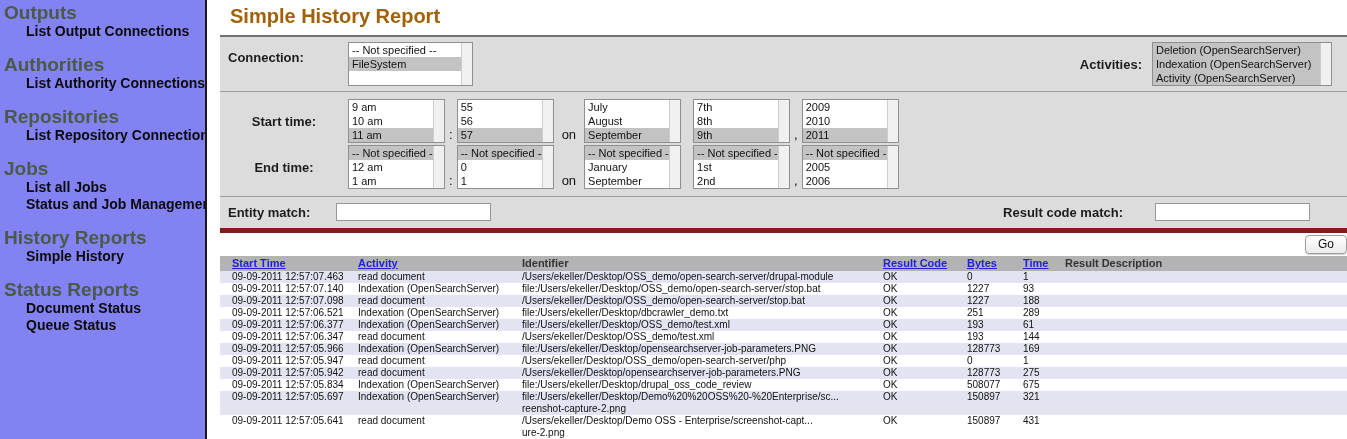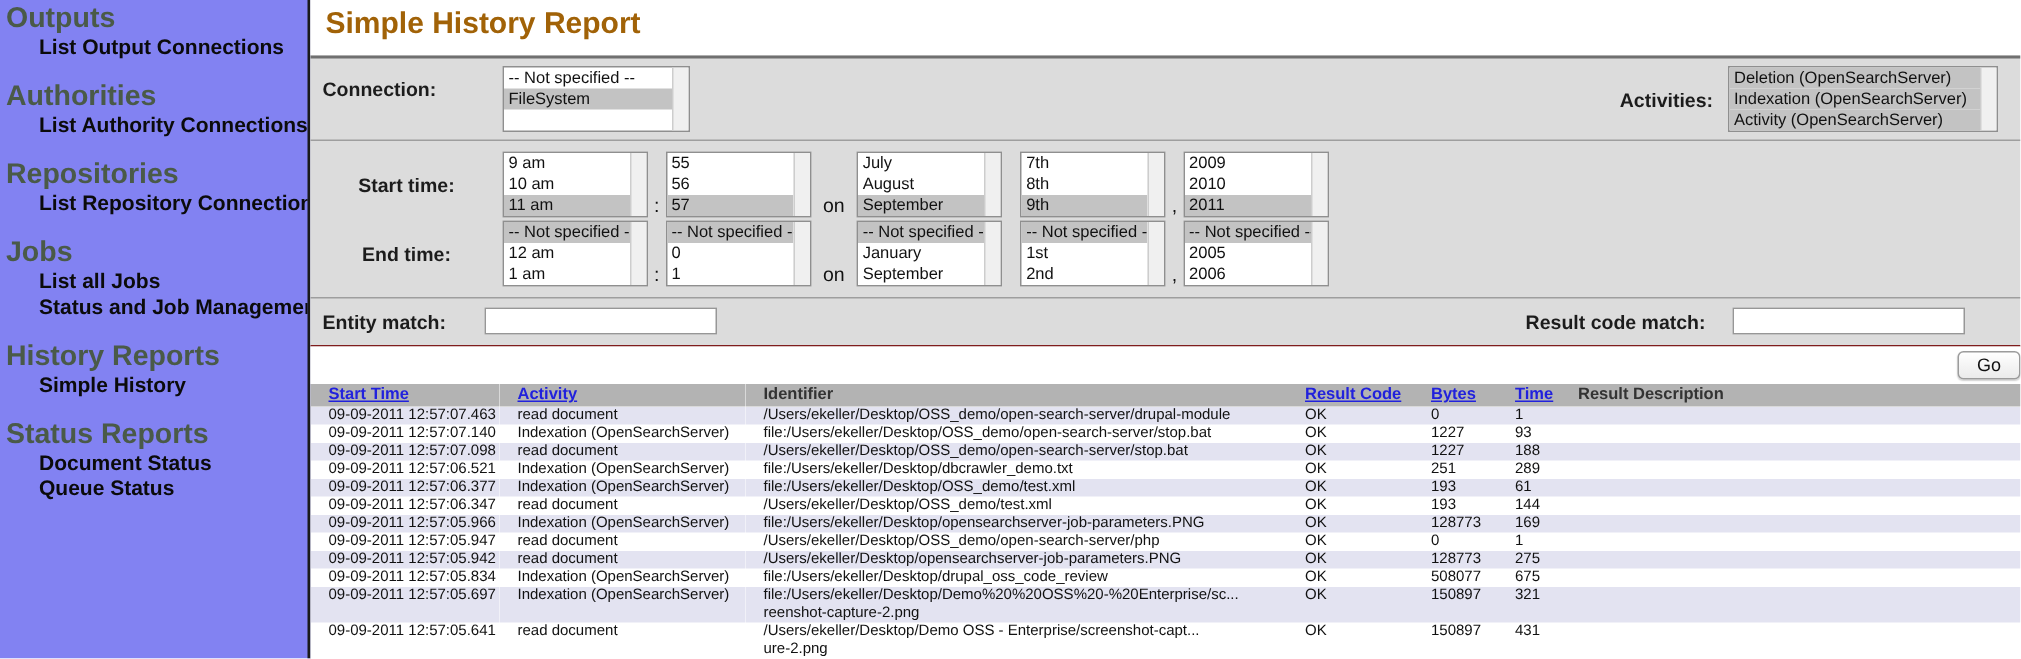--- a/index.html
+++ b/index.html
@@ -1,33 +1,33 @@
 <!DOCTYPE html>
 <html><head>
 <meta charset="utf-8">
 <style>
   * { box-sizing: border-box; margin: 0; padding: 0; }
   html, body { width: 1347px; height: 439px; overflow: hidden; }
   body { font-family: "Liberation Sans", "DejaVu Sans", sans-serif; background: #fff; }
-  .root { display: flex; width: 1347px; height: 439px; overflow: hidden; }
+  .root { display: flex; width: 1347px; height: 439px; overflow: hidden; gap: 13px; }
 
   
   .sidebar { width: 207px; flex: 0 0 207px; background: #8282f2; border-right: 2px solid #1a1a1a; padding: 2px 0 0 4px; overflow: hidden; }
   .side-title { font-size: 19px; font-weight: bold; color: #4a5a48; line-height: 21px; margin-top: 15px; letter-spacing: 0; }
   .side-sec:first-child .side-title { margin-top: 0; }
   .side-link { font-size: 14px; font-weight: bold; color: #0b0b0b; line-height: 16px; margin: 0 0 1px 22px; cursor: pointer; white-space: nowrap; }
   .side-sec .side-link:first-of-type { margin-top: 17px; }
 
   
   .main { flex: 1; display: flex; flex-direction: column; background: #fff; min-width: 0; }
   .title-bar { height: 42px; padding: 5px 0 0 10px; background: #fff; }
   .page-title { font-size: 20px; font-weight: bold; color: #a16207; }
 
   
-  .form-panel { background: #dcdcdc; border-top: 2px solid #707070; border-bottom: 1px solid #7f1d1d; }
+  .form-panel { background: #dcdcdc; border-top: 2px solid #707070; border-bottom: 5px solid #7f1d1d; }
   .frow { display: flex; align-items: center; }
   .frow-connection { padding: 5px 15px 5px 8px; border-bottom: 1px solid #9e9e9e; }
   .flabel { font-size: 13px; font-weight: bold; color: #1c1c1c; white-space: nowrap; }
   .lab-conn { width: 120px; padding-top: 8px; align-self: flex-start; }
   .lab-act { margin-left: auto; margin-right: 10px; }
   .listbox { background: #fff; border: 1px solid #8f8f8f; height: 44px; display: flex; overflow: hidden; }
   .opts { flex: 1; overflow: hidden; }
   .opt { height: 14px; line-height: 14px; font-size: 11px; color: #111; padding: 0 3px; white-space: nowrap; overflow: hidden; }
   .opt.sel { background: #c3c3c3; }
   .sbar { width: 11px; flex: 0 0 11px; background: #f0f0f0; border-left: 1px solid #cdcdcd; }
@@ -37,21 +37,21 @@
 
   .time-section { padding: 7px 0 5px 0; border-bottom: 1px solid #9e9e9e; }
   .time-row { display: flex; align-items: flex-end; margin-bottom: 2px; }
   .t-label { width: 128px; flex: 0 0 128px; align-self: center; text-align: center; }
   .sep { font-size: 13px; color: #111; padding: 0 4px 1px 4px; }
   .sep-on { padding: 0 8px 1px 8px; }
   .gap-day { margin-left: 12px; }
 
   .frow-match { padding: 5px 0 6px 8px; height: 31px; }
   .lab-entity { margin-right: 26px; }
-  .lab-result { margin-left: auto; margin-right: 18px; }
+  .lab-result { margin-left: auto; margin-right: 32px; }
   .match-input { width: 155px; height: 18px; border: 1px solid #979797; background: #fff; font-size: 12px; padding: 0 3px; font-family: "Liberation Sans", sans-serif; }
   .inp-result { margin-right: 37px; }
 
   
   .go-bar { height: 28px; background: #fff; display: flex; align-items: center; justify-content: flex-end; }
   .go-btn { font-size: 12px; color: #111; padding: 1px 12px 2px 12px; border: 1px solid #9c9c9c; border-radius: 4px; background: linear-gradient(#ffffff, #ebebeb); box-shadow: 0 1px 1px rgba(0,0,0,0.18); cursor: pointer; font-family: "Liberation Sans", sans-serif; }
 
   
   .htable { width: 100%; border-collapse: collapse; table-layout: fixed; }
   .htable th { background: #b3b3b3; font-size: 11px; font-weight: bold; text-align: left; padding: 1px 2px 2px 12px; color: #333; white-space: nowrap; overflow: hidden; }

